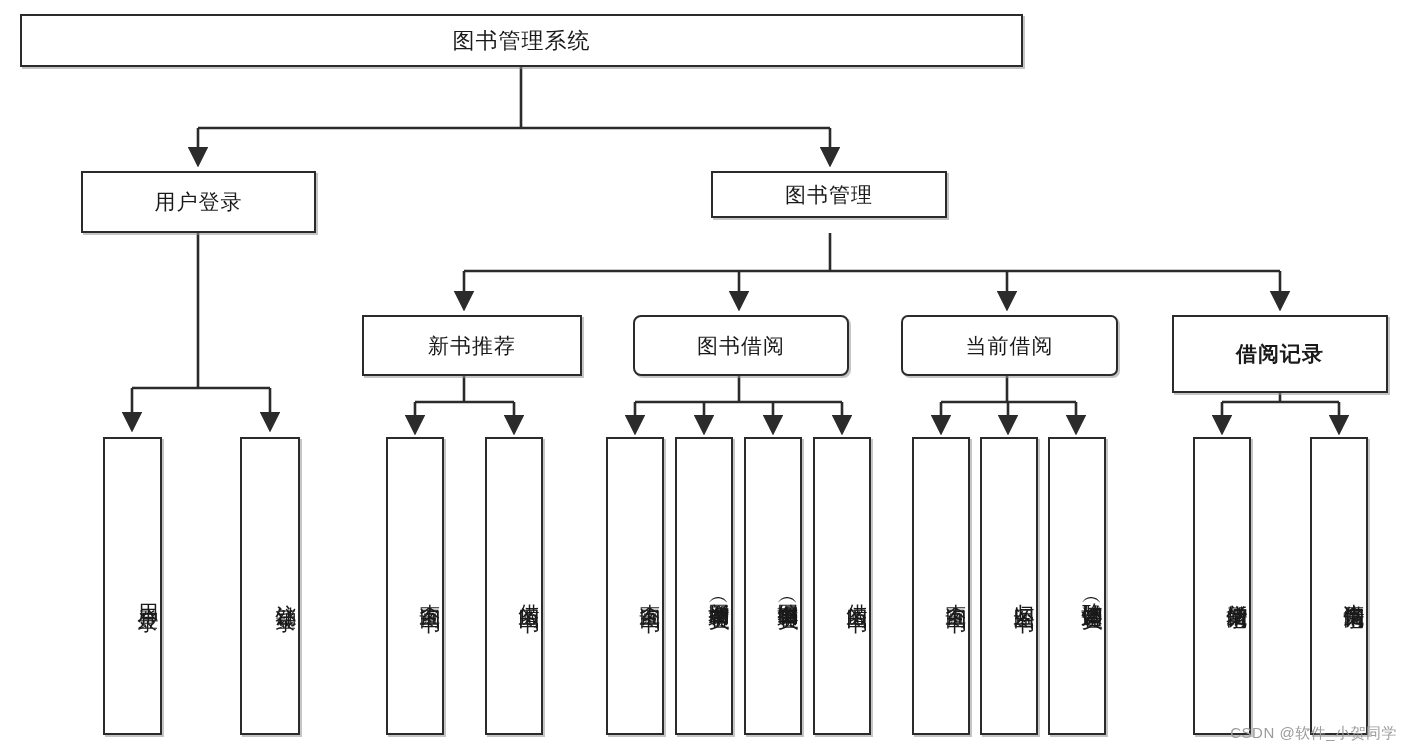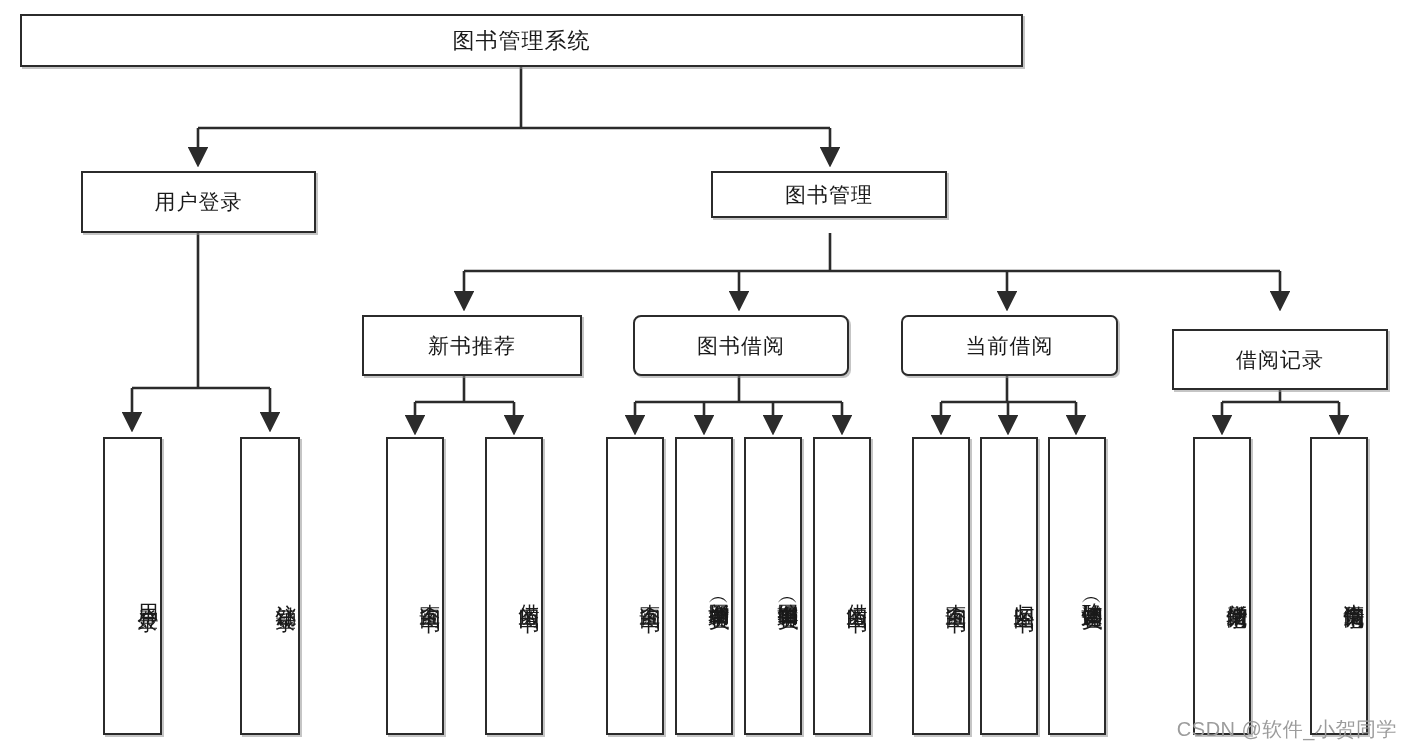--- a/index.html
+++ b/index.html
@@ -58,21 +58,21 @@
     letter-spacing: 1px;
   }
   .node-label {
     display: block;
     white-space: nowrap;
   }
   .watermark {
     position: absolute;
     right: 8px;
     bottom: 4px;
-    font-size: 20px;
+    font-size: 15px;
     color: #9c9c9c;
     white-space: nowrap;
     letter-spacing: 0.5px;
   }
 </style>
 </head>
 <body>
 
 <div id="canvas">
 
@@ -139,21 +139,21 @@
 
   <div class="node horiz" style="left:362px; top:315px; width:220px; height:61px;">
     <span class="node-label">新书推荐</span>
   </div>
   <div class="node horiz" style="left:633px; top:315px; width:216px; height:61px;border-radius:8px;">
     <span class="node-label">图书借阅</span>
   </div>
   <div class="node horiz" style="left:901px; top:315px; width:217px; height:61px;border-radius:7px;">
     <span class="node-label">当前借阅</span>
   </div>
-  <div class="node horiz" style="left:1172px; top:329px; width:216px; height:61px;">
+  <div class="node horiz" style="left:1172px; top:315px; width:216px; height:78px;font-weight:bold;">
     <span class="node-label">借阅记录</span>
   </div>
 
   <div class="node vert" style="left:103px; top:437px; width:59px; height:298px;">
     <span class="node-label">用户登录</span>
   </div>
   <div class="node vert" style="left:240px; top:437px; width:60px; height:298px;">
     <span class="node-label">注销登录</span>
   </div>
 

